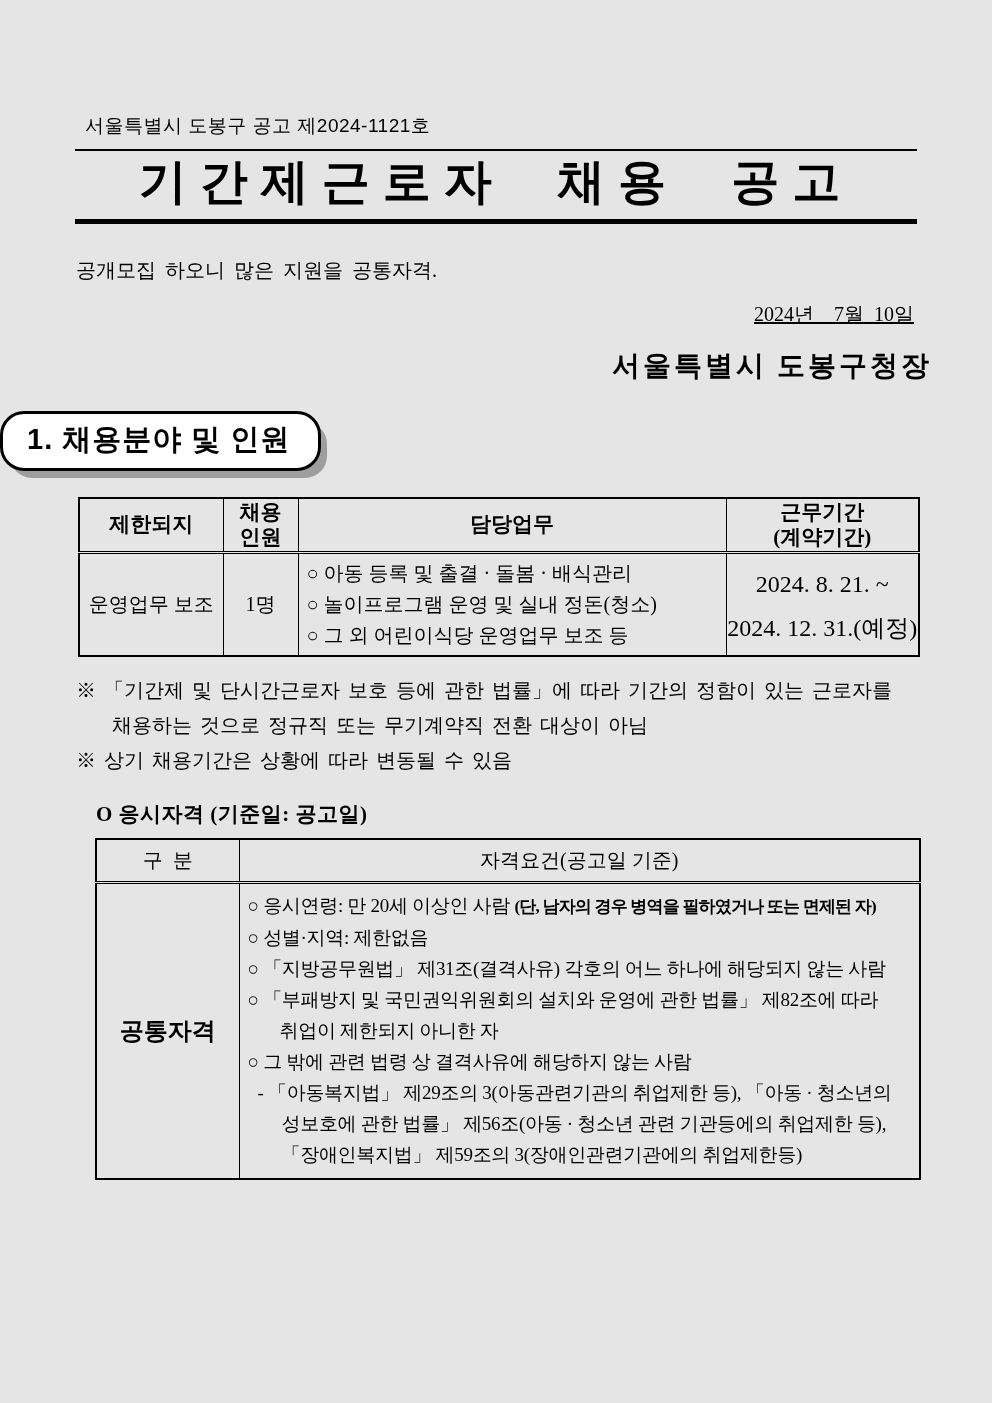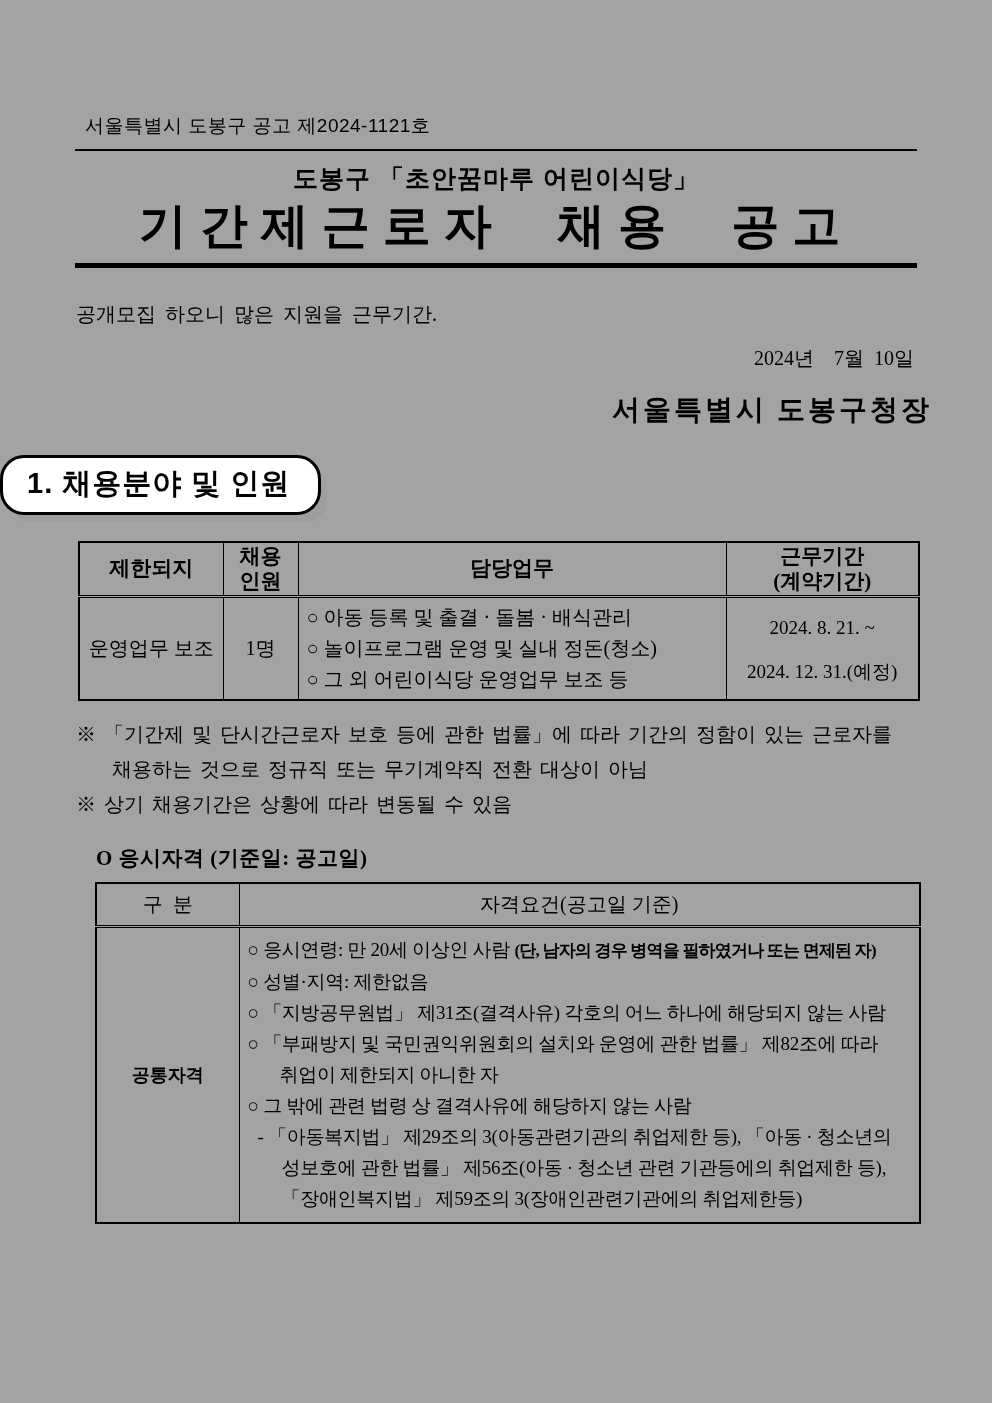--- a/index.html
+++ b/index.html
@@ -2,21 +2,21 @@
 <html><head>
 <meta charset="utf-8">
 <style>
   * { margin: 0; padding: 0; box-sizing: border-box; }
   html, body { background: #ffffff; }
   body { width: 992px; font-family: "Liberation Serif", serif; color: #000; }
   .page {
     position: relative;
     width: 992px;
     height: 1403px;
-    background: #a3a3a3;
+    background: #e5e5e5;
     overflow: hidden;
   }
 
   
   .notice-no {
     margin: 113px 0 0 85px;
     font-family: "Liberation Sans", sans-serif;
     font-size: 19px;
     letter-spacing: 0.5px;
   }
@@ -60,20 +60,21 @@
     text-align-last: justify;
     word-break: keep-all;
   }
   .date-line {
     margin: 0 78px 0 0;
     text-align: right;
     font-size: 20px;
     line-height: 42px;
     white-space: pre;
     word-spacing: 5px;
+    text-decoration: underline;
   }
   .issuer-line {
     margin: 8px 60px 0 0;
     text-align: right;
     font-size: 28px;
     font-weight: 600;
     letter-spacing: 3px;
     line-height: 46px;
   }
 
@@ -113,21 +114,21 @@
     height: 54px;
     font-size: 21px;
     font-weight: bold;
     text-align: center;
     line-height: 25px;
   }
   .recruit-table td { vertical-align: middle; }
   .cell-center { text-align: center; }
   .duties-cell { padding: 4px 6px 4px 8px; }
   .duty-line { line-height: 31px; white-space: nowrap; }
-  .period-cell { text-align: center; font-size: 19px; padding: 4px 0; }
+  .period-cell { text-align: center; font-size: 24px; padding: 4px 0; }
   .period-cell .p1 { margin-top: 4px; line-height: 30px; }
   .period-cell .p2 { margin-top: 14px; line-height: 30px; }
 
   
   .notes {
     margin: 16px 70px 0 76px;
     font-size: 20px;
     line-height: 35px;
     word-spacing: 3px;
   }
@@ -146,44 +147,43 @@
     font-size: 19px;
   }
   .qual-table thead th {
     height: 44px;
     font-size: 20px;
     font-weight: normal;
     white-space: pre;
   }
   .qual-label-cell {
     text-align: center;
-    font-size: 18px;
+    font-size: 24px;
     font-weight: bold;
     vertical-align: middle;
   }
   .qual-lines-cell { padding: 6px 4px 8px 8px; vertical-align: top; font-family: Liberation Serif, serif; }
   .qline { line-height: 31px; white-space: nowrap; letter-spacing: -0.3px; }
   .qline .cond { font-size: 17px; font-weight: bold; letter-spacing: -0.8px; }
   .ind-a { padding-left: 32px; }   
   .ind-b { padding-left: 10px; }   
   .ind-c { padding-left: 34px; }   
 </style>
 </head>
 <body>
 
 <div class="page">
 
   <div class="notice-no">서울특별시 도봉구 공고 제2024-1121호</div>
   <div class="rule-thin"></div>
-  <div class="doc-subtitle">도봉구 「초안꿈마루 어린이식당」</div>
   <div class="doc-title">기간제근로자 채용 공고</div>
   <div class="rule-thick"></div>
 
   <div class="intro">
-    <div class="line2">공개모집 하오니 많은 지원을 근무기간.</div>
+    <div class="line2">공개모집 하오니 많은 지원을 공통자격.</div>
   </div>
 
   <div class="date-line">2024년  7월 10일</div>
   <div class="issuer-line">서울특별시 도봉구청장</div>
 
   <div class="badge-wrap first">
     <span class="badge">1. 채용분야 및 인원</span>
   </div>
 
   <table class="recruit-table">

